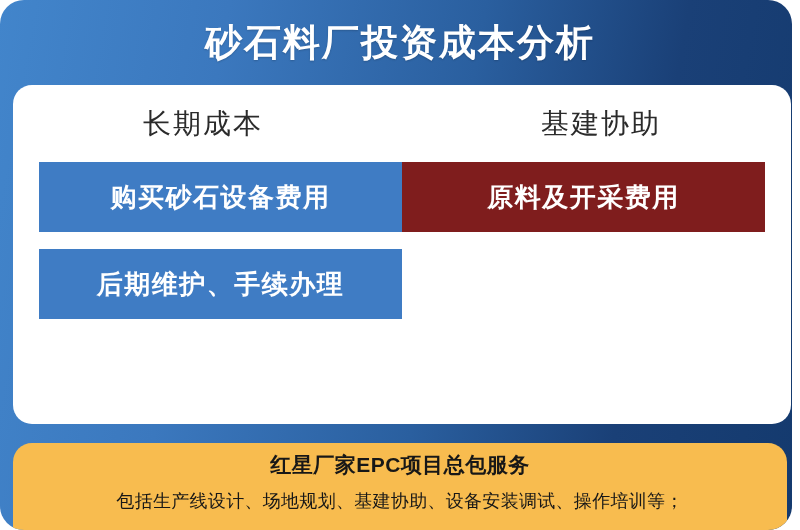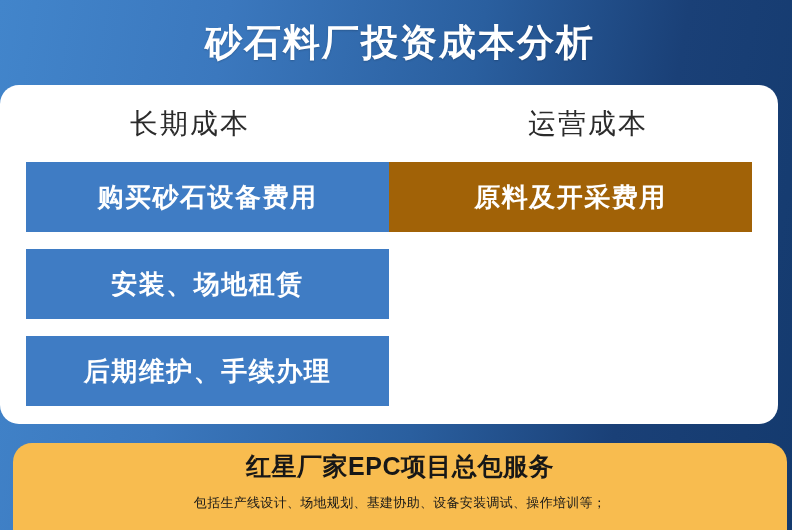--- a/index.html
+++ b/index.html
@@ -11,20 +11,21 @@
     height: 530px;
     overflow: hidden;
     font-family: "Liberation Sans", "DejaVu Sans", sans-serif;
   }
   #poster {
     position: relative;
     width: 792px;
     height: 530px;
     background: linear-gradient(100deg, #4285cb 0%, #3b78be 26%, #2a5f9f 55%, #1a4077 78%, #143a6e 100%);
     overflow: hidden;
+    border-radius: 24px;
   }
 
   
   .title-bar {
     position: absolute;
     left: 0;
     top: 0;
     width: 800px;
     height: 84px;
     display: flex;
@@ -37,21 +38,21 @@
     font-weight: bold;
     letter-spacing: 2px;
     line-height: 1;
     text-shadow: 0 1px 2px rgba(0,0,0,0.18);
     white-space: nowrap;
   }
 
   
   .card {
     position: absolute;
-    left: 0;
+    left: 13px;
     top: 85px;
     width: 778px;
     height: 339px;
     background: #ffffff;
     border-radius: 19px;
     box-sizing: border-box;
   }
 
   .headers {
     position: absolute;
@@ -100,49 +101,49 @@
   }
   .cost-bar .bar-text {
     color: #ffffff;
     font-size: 26px;
     font-weight: bold;
     letter-spacing: 1.5px;
     line-height: 1;
     white-space: nowrap;
   }
   .column.long-term .cost-bar { background: #3f7cc4; }
-  .column.operating .cost-bar { background: #a16207; }
+  .column.operating .cost-bar { background: #7f1d1d; }
 
   
   .footer {
     position: absolute;
     left: 13px;
     top: 443px;
     width: 774px;
     height: 105px;
     background: #f8bc4f;
     border-radius: 19px;
     box-sizing: border-box;
     padding-top: 11px;
     display: flex;
     flex-direction: column;
     align-items: center;
   }
   .footer-title {
     color: #171717;
-    font-size: 25px;
+    font-size: 21px;
     font-weight: bold;
     letter-spacing: 0.5px;
     line-height: 1;
     white-space: nowrap;
   }
   .footer-sub {
     margin-top: 17px;
     color: #171717;
-    font-size: 13px;
+    font-size: 18px;
     font-weight: normal;
     letter-spacing: 0.3px;
     line-height: 1;
     white-space: nowrap;
   }
 </style>
 </head>
 <body>
 
 <div id="poster">
@@ -151,32 +152,29 @@
     <div class="title-text">砂石料厂投资成本分析</div>
   </div>
 
   <div class="card">
 
     <div class="headers">
       <div class="header-cell left">
         <span class="header-text">长期成本</span>
       </div>
       <div class="header-cell right">
-        <span class="header-text">运营成本</span>
+        <span class="header-text">基建协助</span>
       </div>
     </div>
 
     <div class="columns">
 
       <div class="column long-term">
         <div class="cost-bar">
           <span class="bar-text">购买砂石设备费用</span>
-        </div>
-        <div class="cost-bar">
-          <span class="bar-text">安装、场地租赁</span>
         </div>
         <div class="cost-bar">
           <span class="bar-text">后期维护、手续办理</span>
         </div>
       </div>
 
       <div class="column operating">
         <div class="cost-bar">
           <span class="bar-text">原料及开采费用</span>
         </div>

